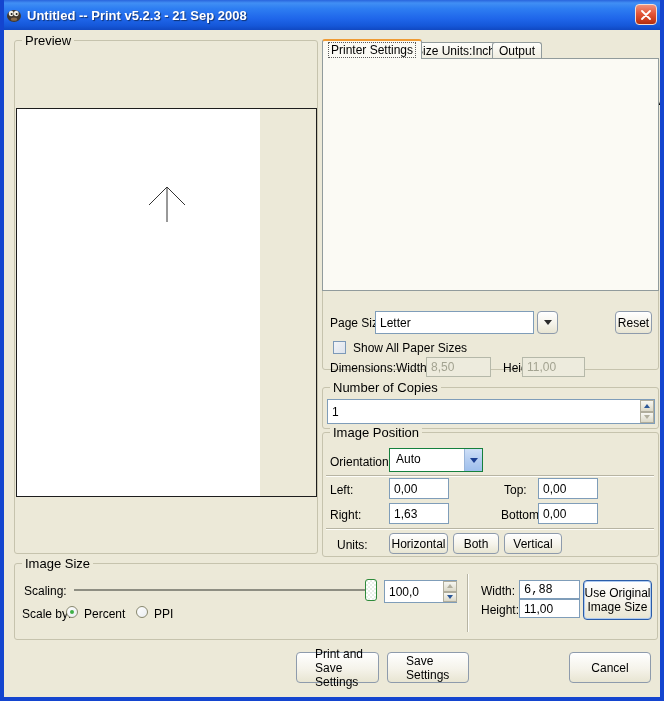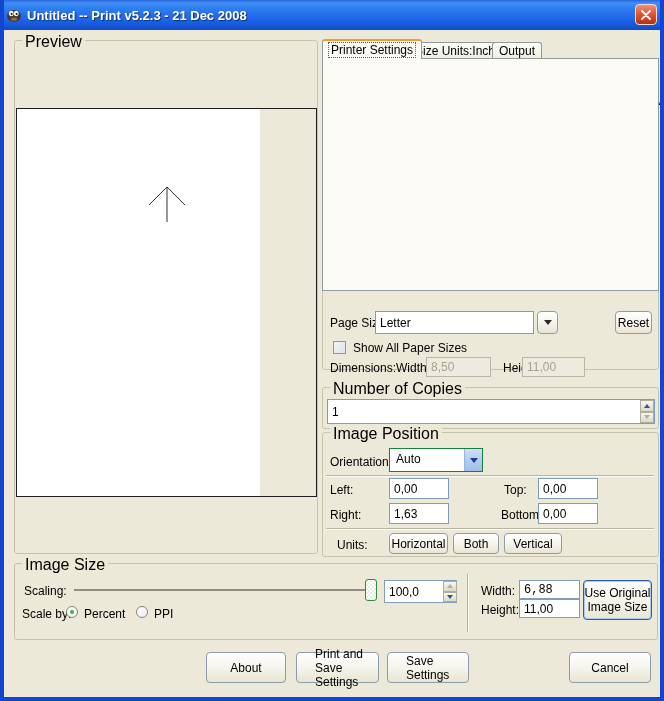--- a/index.html
+++ b/index.html
@@ -25,21 +25,21 @@
   #close-btn {
     position:absolute; right:7px; top:4px; width:22px; height:21px;
     border:1px solid #f3ddd3; border-radius:4px;
     background:linear-gradient(180deg,#f0927c 0%,#e35639 45%,#ca3d1d 80%,#b02e0e 100%);
     display:flex; align-items:center; justify-content:center; cursor:pointer;
   }
   
   .group { position:absolute; border:1px solid #c6c3ad; border-radius:3px; }
   .group .legend {
     position:absolute; top:-8px; left:7px; background:#ece9d8;
-    padding:0 3px; font-size:16px; color:#000; white-space:nowrap;
+    padding:0 3px; font-size:13px; color:#000; white-space:nowrap;
   }
   
   .tab {
     position:absolute; top:42px; height:17px; font-size:12px;
     background:linear-gradient(180deg,#fefefb,#eeecdf);
     border:1px solid #919b9c; border-bottom:none; border-radius:3px 3px 0 0;
     padding:1px 6px 0 6px; cursor:pointer; white-space:nowrap;
   }
   .tab.active {
     top:39px; height:20px; background:#fbfaf4; z-index:3;
@@ -117,21 +117,21 @@
 
   <div id="titlebar">
     <svg width="16" height="16" viewBox="0 0 16 16">
       <ellipse cx="8" cy="9" rx="7" ry="6" fill="#41382e"></ellipse>
       <ellipse cx="5.2" cy="6.5" rx="2.4" ry="2.8" fill="#f2efe6"></ellipse>
       <ellipse cx="10.2" cy="6.5" rx="2.4" ry="2.8" fill="#f2efe6"></ellipse>
       <circle cx="5.6" cy="7" r="1" fill="#1c1c1c"></circle>
       <circle cx="10.6" cy="7" r="1" fill="#1c1c1c"></circle>
       <ellipse cx="8" cy="12.2" rx="3.2" ry="1.6" fill="#8a6b4a"></ellipse>
     </svg>
-    <span class="title">Untitled -- Print v5.2.3 - 21 Dec 2008</span>
+    <span class="title">Untitled -- Print v5.2.3 - 21 Sep 2008</span>
     <div id="close-btn">
       <svg width="10" height="10" viewBox="0 0 10 10">
         <path d="M1 1 L9 9 M9 1 L1 9" stroke="#ffffff" stroke-width="1.8" stroke-linecap="round"></path>
       </svg>
     </div>
   </div>
 
   <div class="group" style="left:10px; top:40px; width:304px; height:514px;">
     <span class="legend">Preview</span>
   </div>
@@ -241,20 +241,19 @@
   <span class="lbl" style="left:80px; top:607px;">Percent</span>
   <span class="radio" style="left:132px; top:606px;"></span>
   <span class="lbl" style="left:150px; top:607px;">PPI</span>
   <div class="vsep" style="left:463px; top:574px; height:58px;"></div>
   <span class="lbl" style="left:477px; top:584px;">Width:</span>
   <input class="entry" style="left: 515px; top: 580px; width: 61px; height: 19px; font-family: Liberation Mono, monospace;" value="6,88">
   <span class="lbl" style="left:477px; top:603px;">Height:</span>
   <input class="entry" style="left: 515px; top: 599px; width: 61px; height: 19px;" value="11,00">
   <button class="btn default" style="left:579px; top:580px; width:69px; height:40px; white-space:normal; line-height:14px;">Use Original Image Size</button>
 
-  <button class="btn" style="left:202px; top:652px; width:80px; height:31px;">About</button>
   <button class="btn action-btn left-text" style="left:292px; top:652px; width:83px; height:31px;">Print and
 Save Settings</button>
   <button class="btn action-btn left-text" style="left:383px; top:652px; width:82px; height:31px;">Save
 Settings</button>
   <button class="btn" style="left:565px; top:652px; width:82px; height:31px;">Cancel</button>
 
 </div>
 
 </body></html>

